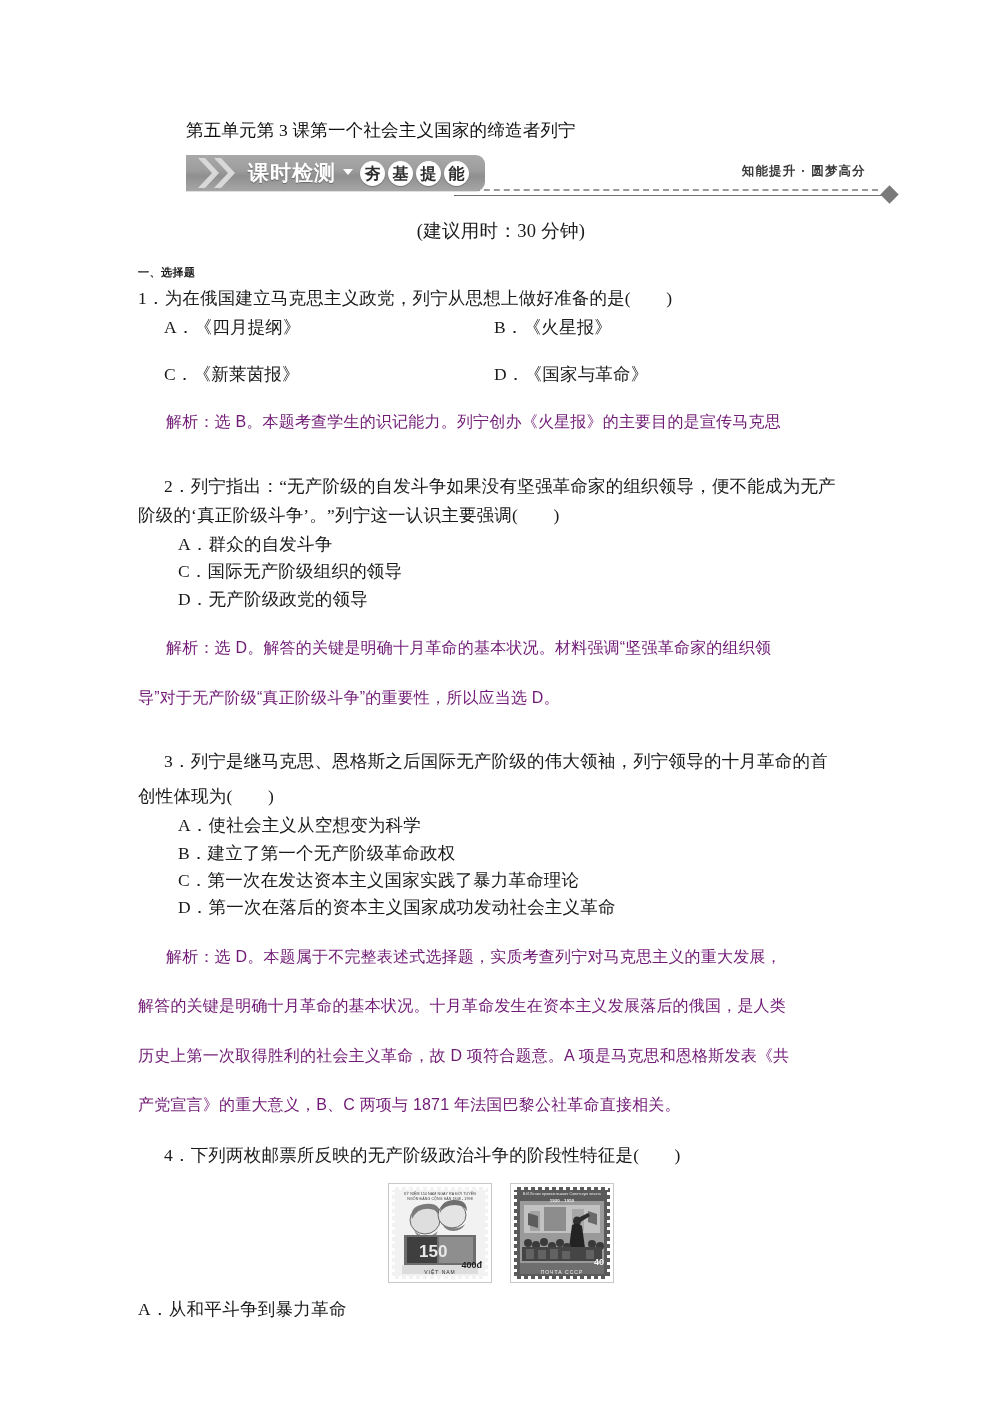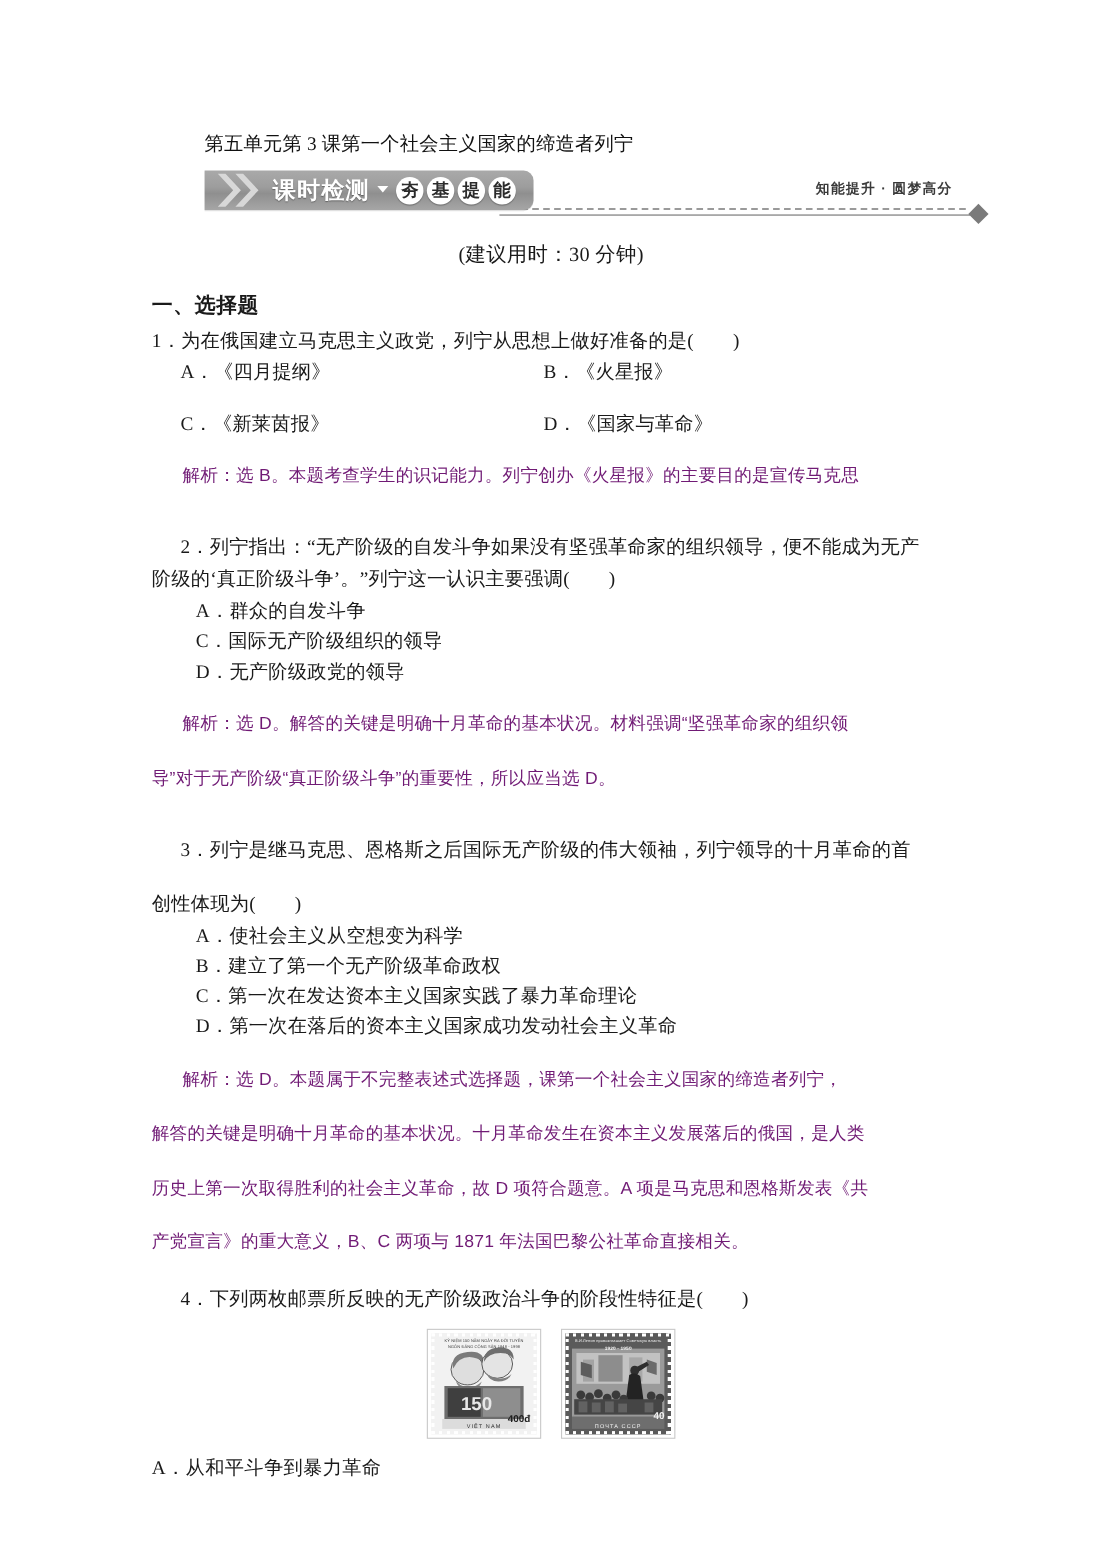--- a/index.html
+++ b/index.html
@@ -140,21 +140,21 @@
   }
   .time-note {
     text-align: center;
     font-size: 18.5px;
     margin: 8px 0 22px 0;
     letter-spacing: .3px;
   }
   .section-head {
     font-family: Liberation Serif, serif;
     font-weight: bold;
-    font-size: 19px;
+    font-size: 11px;
     margin: 0 0 5px 0;
     letter-spacing: .5px;
   }
   .q-stem {
     font-size: 17.5px;
     line-height: 1.55;
     text-indent: 26px;
     margin: 0 0 2px 0;
     letter-spacing: .2px;
   }
@@ -310,28 +310,28 @@
       <div>A．群众的自发斗争</div>
       <div>C．国际无产阶级组织的领导</div>
       <div>D．无产阶级政党的领导</div>
     </div>
     <div class="explain">解析：选 D。解答的关键是明确十月革命的基本状况。材料强调“坚强革命家的组织领</div>
     <div class="explain" style="text-indent:0;margin-top:-8px;">导”对于无产阶级“真正阶级斗争”的重要性，所以应当选 D。</div>
 
     <div class="spacer-sm"></div>
 
     <div class="q-stem">3．列宁是继马克思、恩格斯之后国际无产阶级的伟大领袖，列宁领导的十月革命的首</div>
-    <div class="q-stem no-indent" style="margin-top:22px;">创性体现为(　　)</div>
+    <div class="q-stem no-indent" style="margin-top:8px;">创性体现为(　　)</div>
     <div class="opts-list">
       <div>A．使社会主义从空想变为科学</div>
       <div>B．建立了第一个无产阶级革命政权</div>
       <div>C．第一次在发达资本主义国家实践了暴力革命理论</div>
       <div>D．第一次在落后的资本主义国家成功发动社会主义革命</div>
     </div>
-    <div class="explain">解析：选 D。本题属于不完整表述式选择题，课第一个社会主义国家的缔造者列宁，</div>
+    <div class="explain">解析：选 D。本题属于不完整表述式选择题，实质考查列宁对马克思主义的重大发展，</div>
     <div class="explain" style="text-indent:0;margin-top:-8px;">解答的关键是明确十月革命的基本状况。十月革命发生在资本主义发展落后的俄国，是人类</div>
     <div class="explain" style="text-indent:0;margin-top:-8px;">历史上第一次取得胜利的社会主义革命，故 D 项符合题意。A 项是马克思和恩格斯发表《共</div>
     <div class="explain" style="text-indent:0;margin-top:-8px;">产党宣言》的重大意义，B、C 两项与 1871 年法国巴黎公社革命直接相关。</div>
 
     <div class="q-stem" style="margin-top:6px;">4．下列两枚邮票所反映的无产阶级政治斗争的阶段性特征是(　　)</div>
 
     <div class="stamps">
 
       <div class="stamp">
         <div class="stamp-frame">

